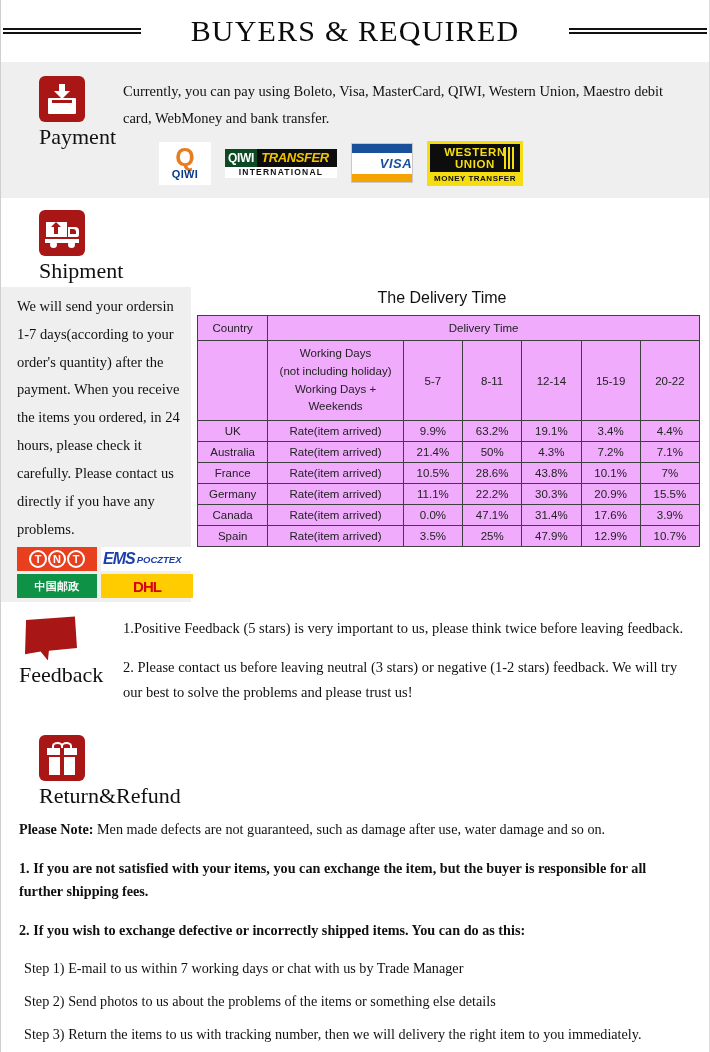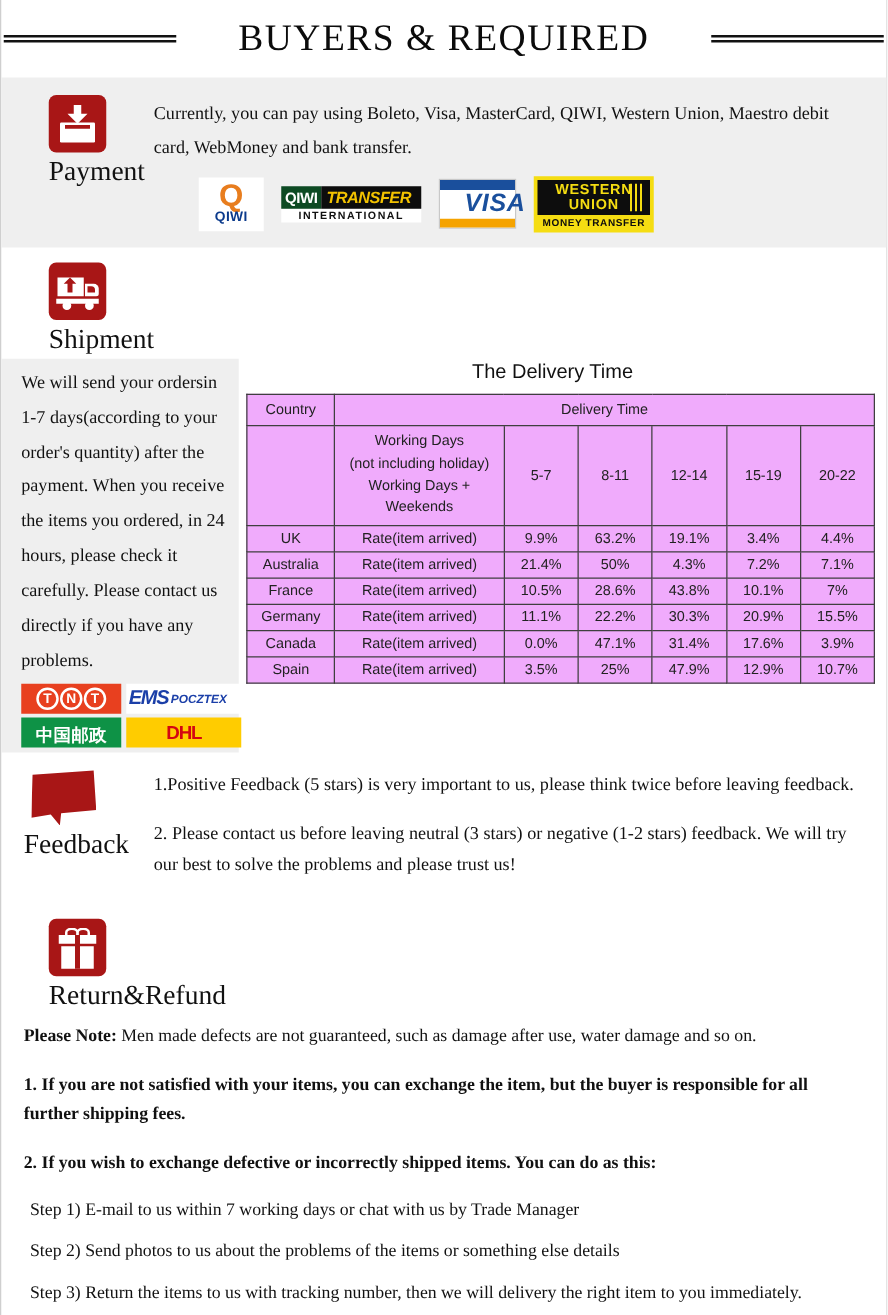--- a/index.html
+++ b/index.html
@@ -156,21 +156,21 @@
     letter-spacing: 1.2px; text-align: center; line-height: 11px;
   }
 
   .lg-visa {
     width: 62px; height: 40px; background: #fff; border: 1px solid #c8c8c8;
     display: flex; flex-direction: column;
   }
   .lg-visa .vtop { height: 9px; background: #1a4f9c; }
   .lg-visa .vmid {
     flex: 1; display: flex; align-items: center; justify-content: center;
-    color: #1a4f9c; font-weight: 700; font-style: italic; font-size: 20px;
+    color: #1a4f9c; font-weight: 700; font-style: italic; font-size: 13px;
     letter-spacing: .5px; font-family: "Liberation Sans", sans-serif; margin-left: 28px;
   }
   .lg-visa .vbot { height: 8px; background: #f5a300; }
 
   .lg-wu { width: 96px; background: #f5dd12; padding: 3px; }
   .lg-wu .wbox {
     background: #0d0d0d; color: #f5dd12; text-align: center;
     font-weight: 700; font-size: 11.5px; line-height: 12px;
     letter-spacing: .6px; padding: 2px 0;
     font-family: "Liberation Sans", sans-serif; position: relative;
@@ -208,22 +208,22 @@
   }
   .c-ems {
     background: #fff; display: flex; align-items: center; gap: 2px; overflow: hidden;
   }
   .c-ems .e1 {
     color: #1b3fa8; font-weight: 700; font-size: 16px; font-style: italic;
     letter-spacing: -1px; padding-left: 2px;
   }
   .c-ems .e2 { color: #1b3fa8; font-weight: 700; font-size: 9.5px; font-style: italic; }
   .c-post {
-    background: #0e9246; display: flex; align-items: flex-end; justify-content: center;
-    color: #fff; font-size: 14px; font-weight: 700; letter-spacing: .2px;
+    background: #0e9246; display: flex; align-items: center; justify-content: center;
+    color: #fff; font-size: 11px; font-weight: 700; letter-spacing: .2px;
   }
   .c-dhl {
     background: #ffcc00; display: flex; align-items: center; justify-content: center;
     color: #d40511; font-weight: 700; font-size: 15px; letter-spacing: -1px;
   }
 
   .ship-right { flex: 1; padding: 0 8px 0 6px; }
   .dt-title {
     text-align: center; font-family: "Liberation Sans", sans-serif;
     font-size: 16px; color: #111; padding: 2px 0 8px 0; margin-left: -14px;

